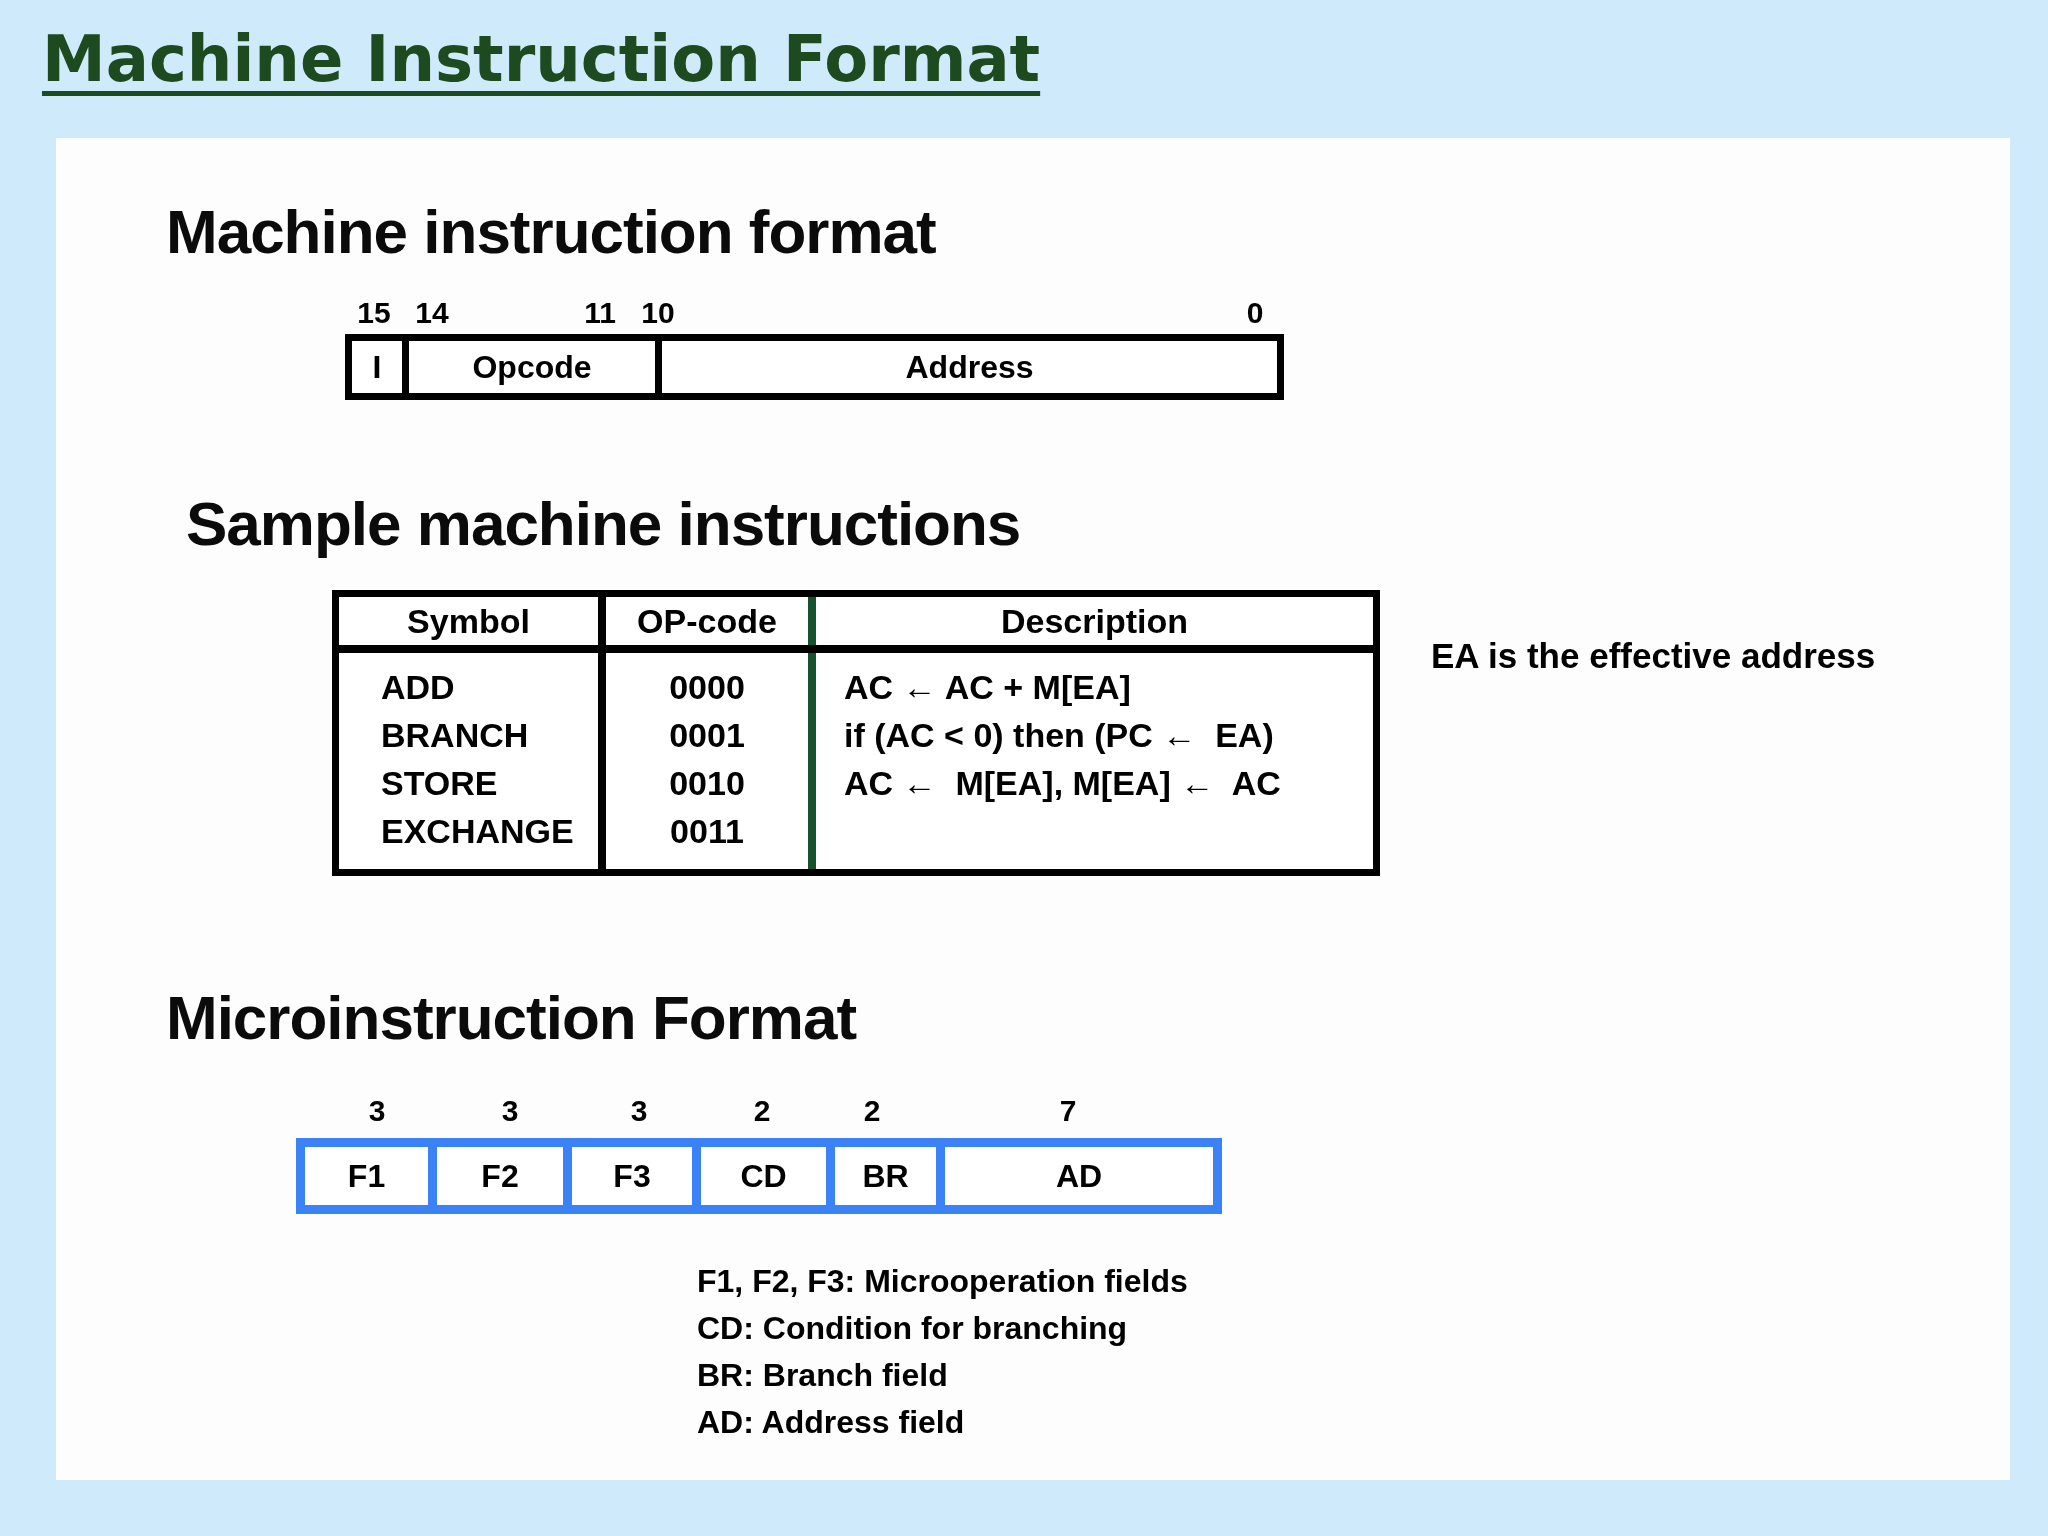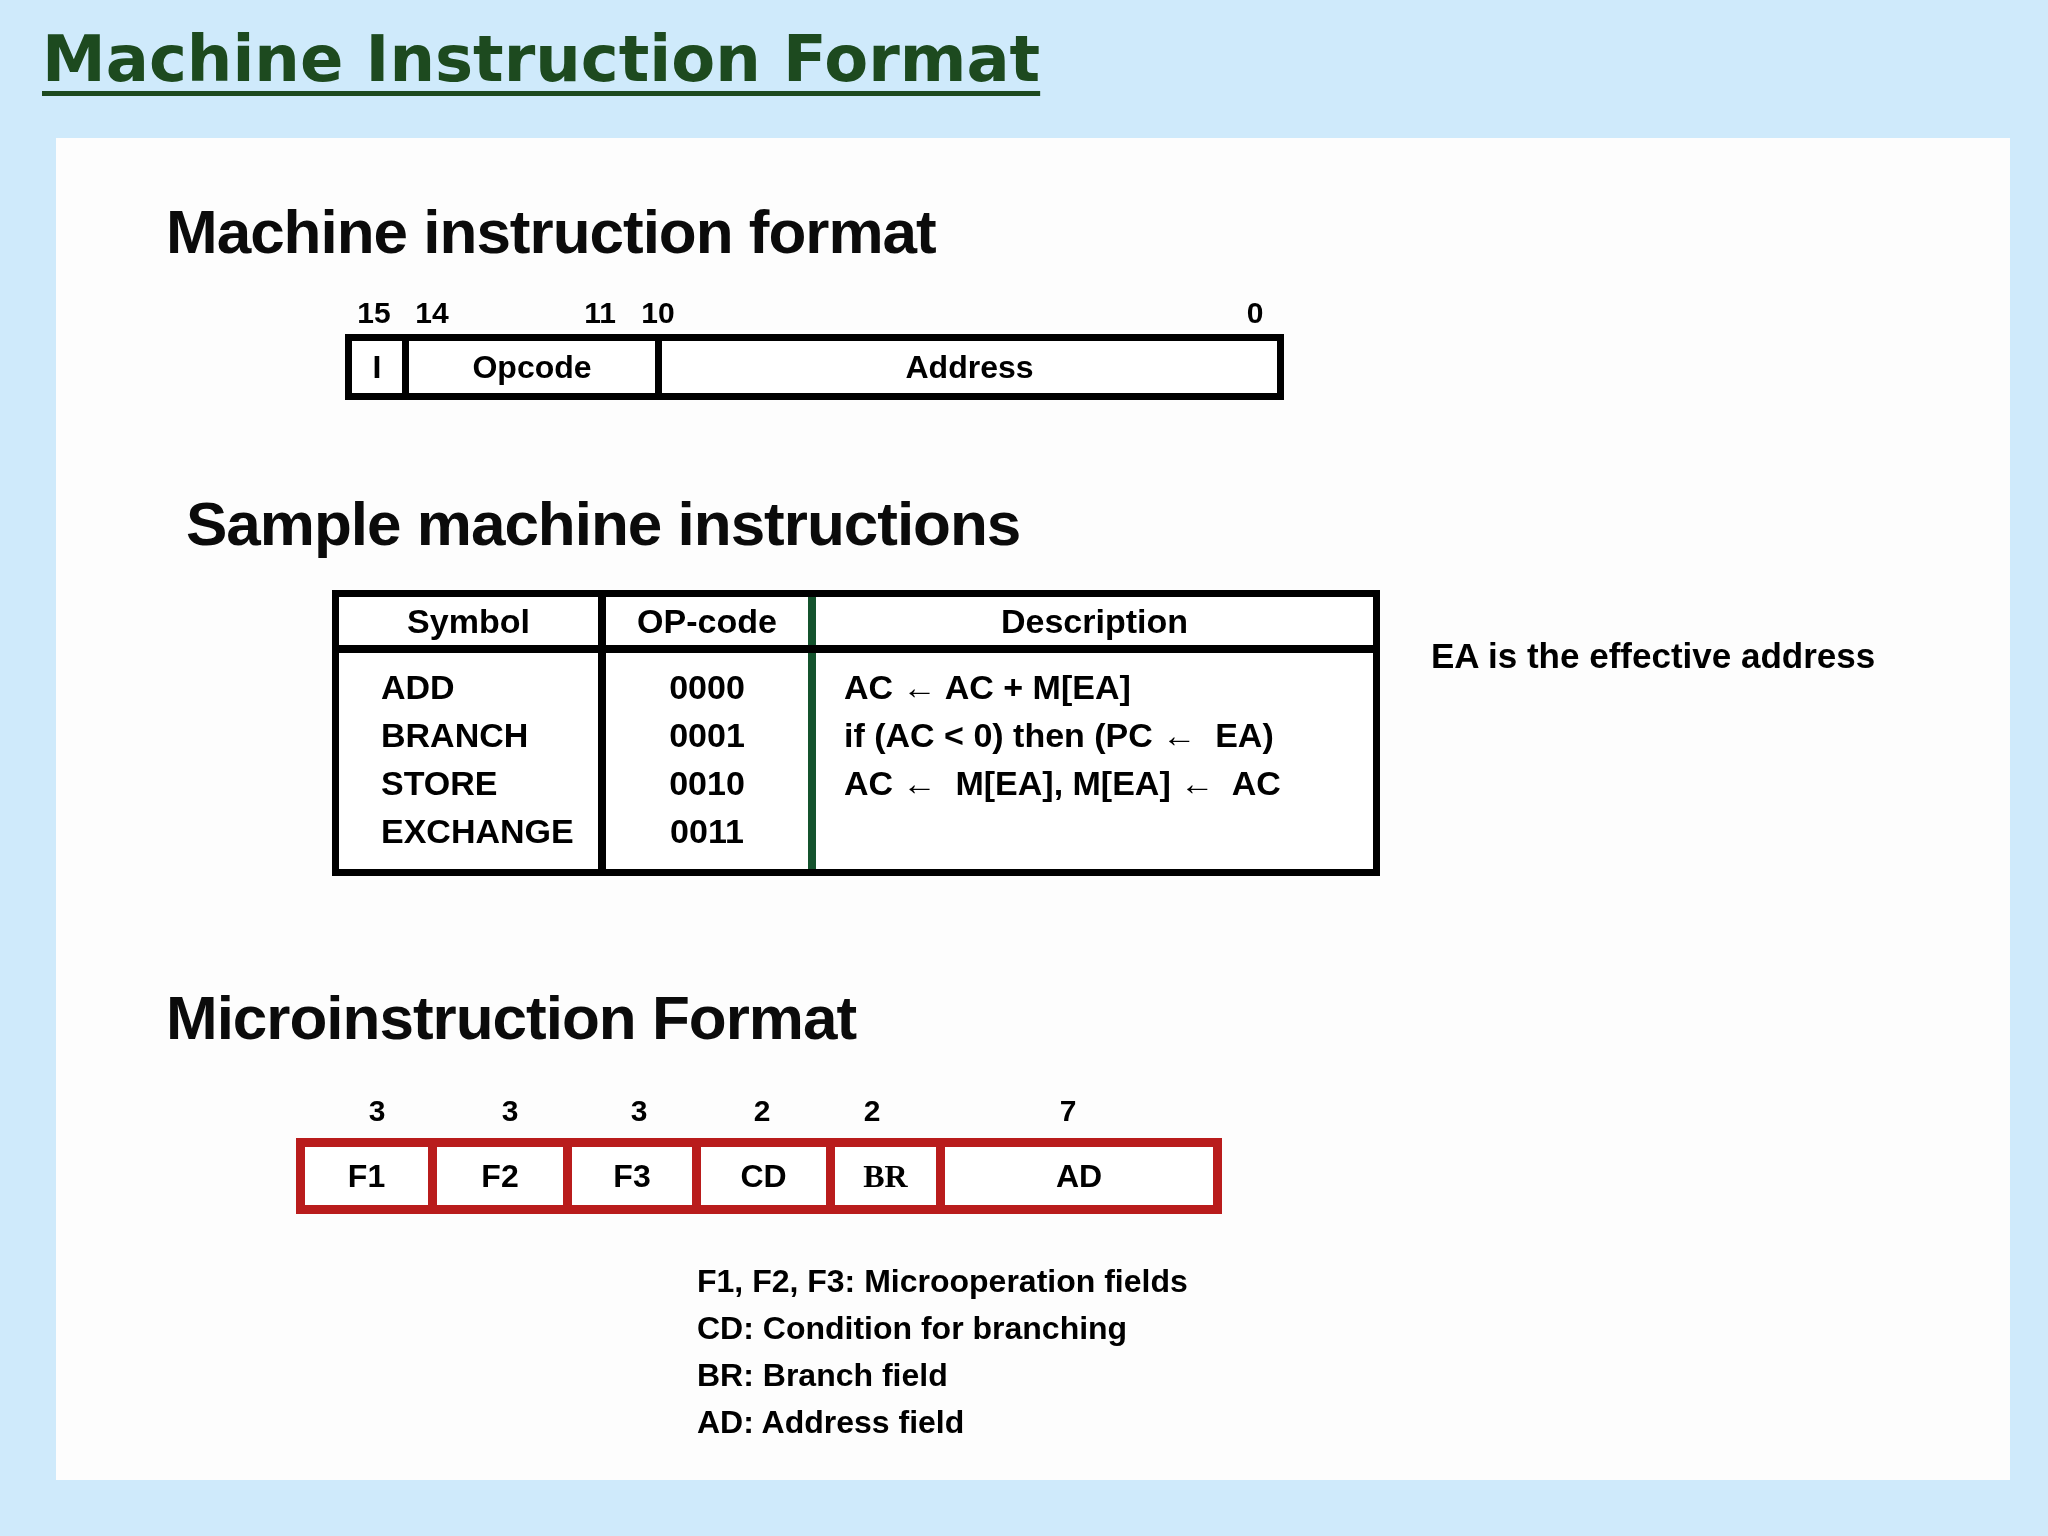--- a/index.html
+++ b/index.html
@@ -67,21 +67,21 @@
   .t-body .t-col2 .cell-line{text-align:center;}
   .t-body .t-col3 .cell-line{padding-left:28px;}
   .ea-note{
     position:absolute;left:1431px;top:636px;
     font-size:35px;font-weight:bold;white-space:nowrap;
   }
   
   .micro-box{
     position:absolute;left:296px;top:1138px;
     width:926px;height:76px;
-    background:#b91c1c;box-sizing:border-box;
+    background:#3b82f6;box-sizing:border-box;
     padding:9px;display:flex;gap:9px;
   }
   .micro-cell{
     background:#fff;
     display:flex;align-items:center;justify-content:center;
     font-size:32px;font-weight:bold;flex:none;
   }
   .legend{
     position:absolute;left:697px;top:1258px;
   }
@@ -154,21 +154,21 @@
     <span class="bit-label" style="left:762px;top:1094px;">2</span>
     <span class="bit-label" style="left:872px;top:1094px;">2</span>
     <span class="bit-label" style="left:1068px;top:1094px;">7</span>
   </div>
 
   <div class="micro-box">
     <div class="micro-cell" style="width:123px;">F1</div>
     <div class="micro-cell" style="width:126px;">F2</div>
     <div class="micro-cell" style="width:120px;">F3</div>
     <div class="micro-cell" style="width:125px;">CD</div>
-    <div class="micro-cell" style="width:101px;font-family:Liberation Serif, serif;">BR</div>
+    <div class="micro-cell" style="width:101px;">BR</div>
     <div class="micro-cell" style="flex:1;">AD</div>
   </div>
 
   <div class="legend">
     <div class="legend-line">F1, F2, F3: Microoperation fields</div>
     <div class="legend-line">CD: Condition for branching</div>
     <div class="legend-line">BR: Branch field</div>
     <div class="legend-line">AD: Address field</div>
   </div>
 

